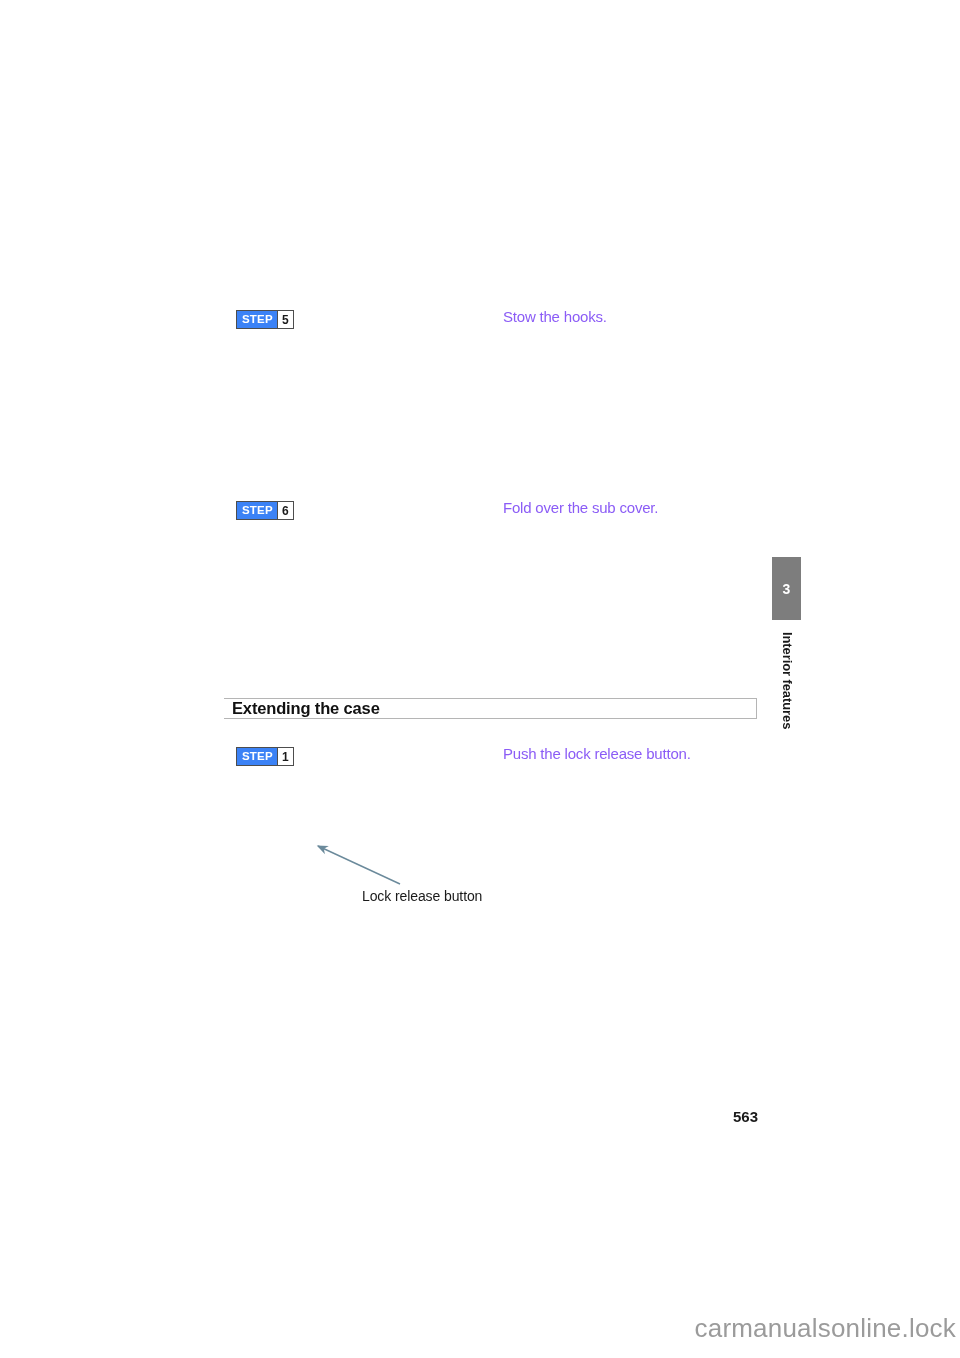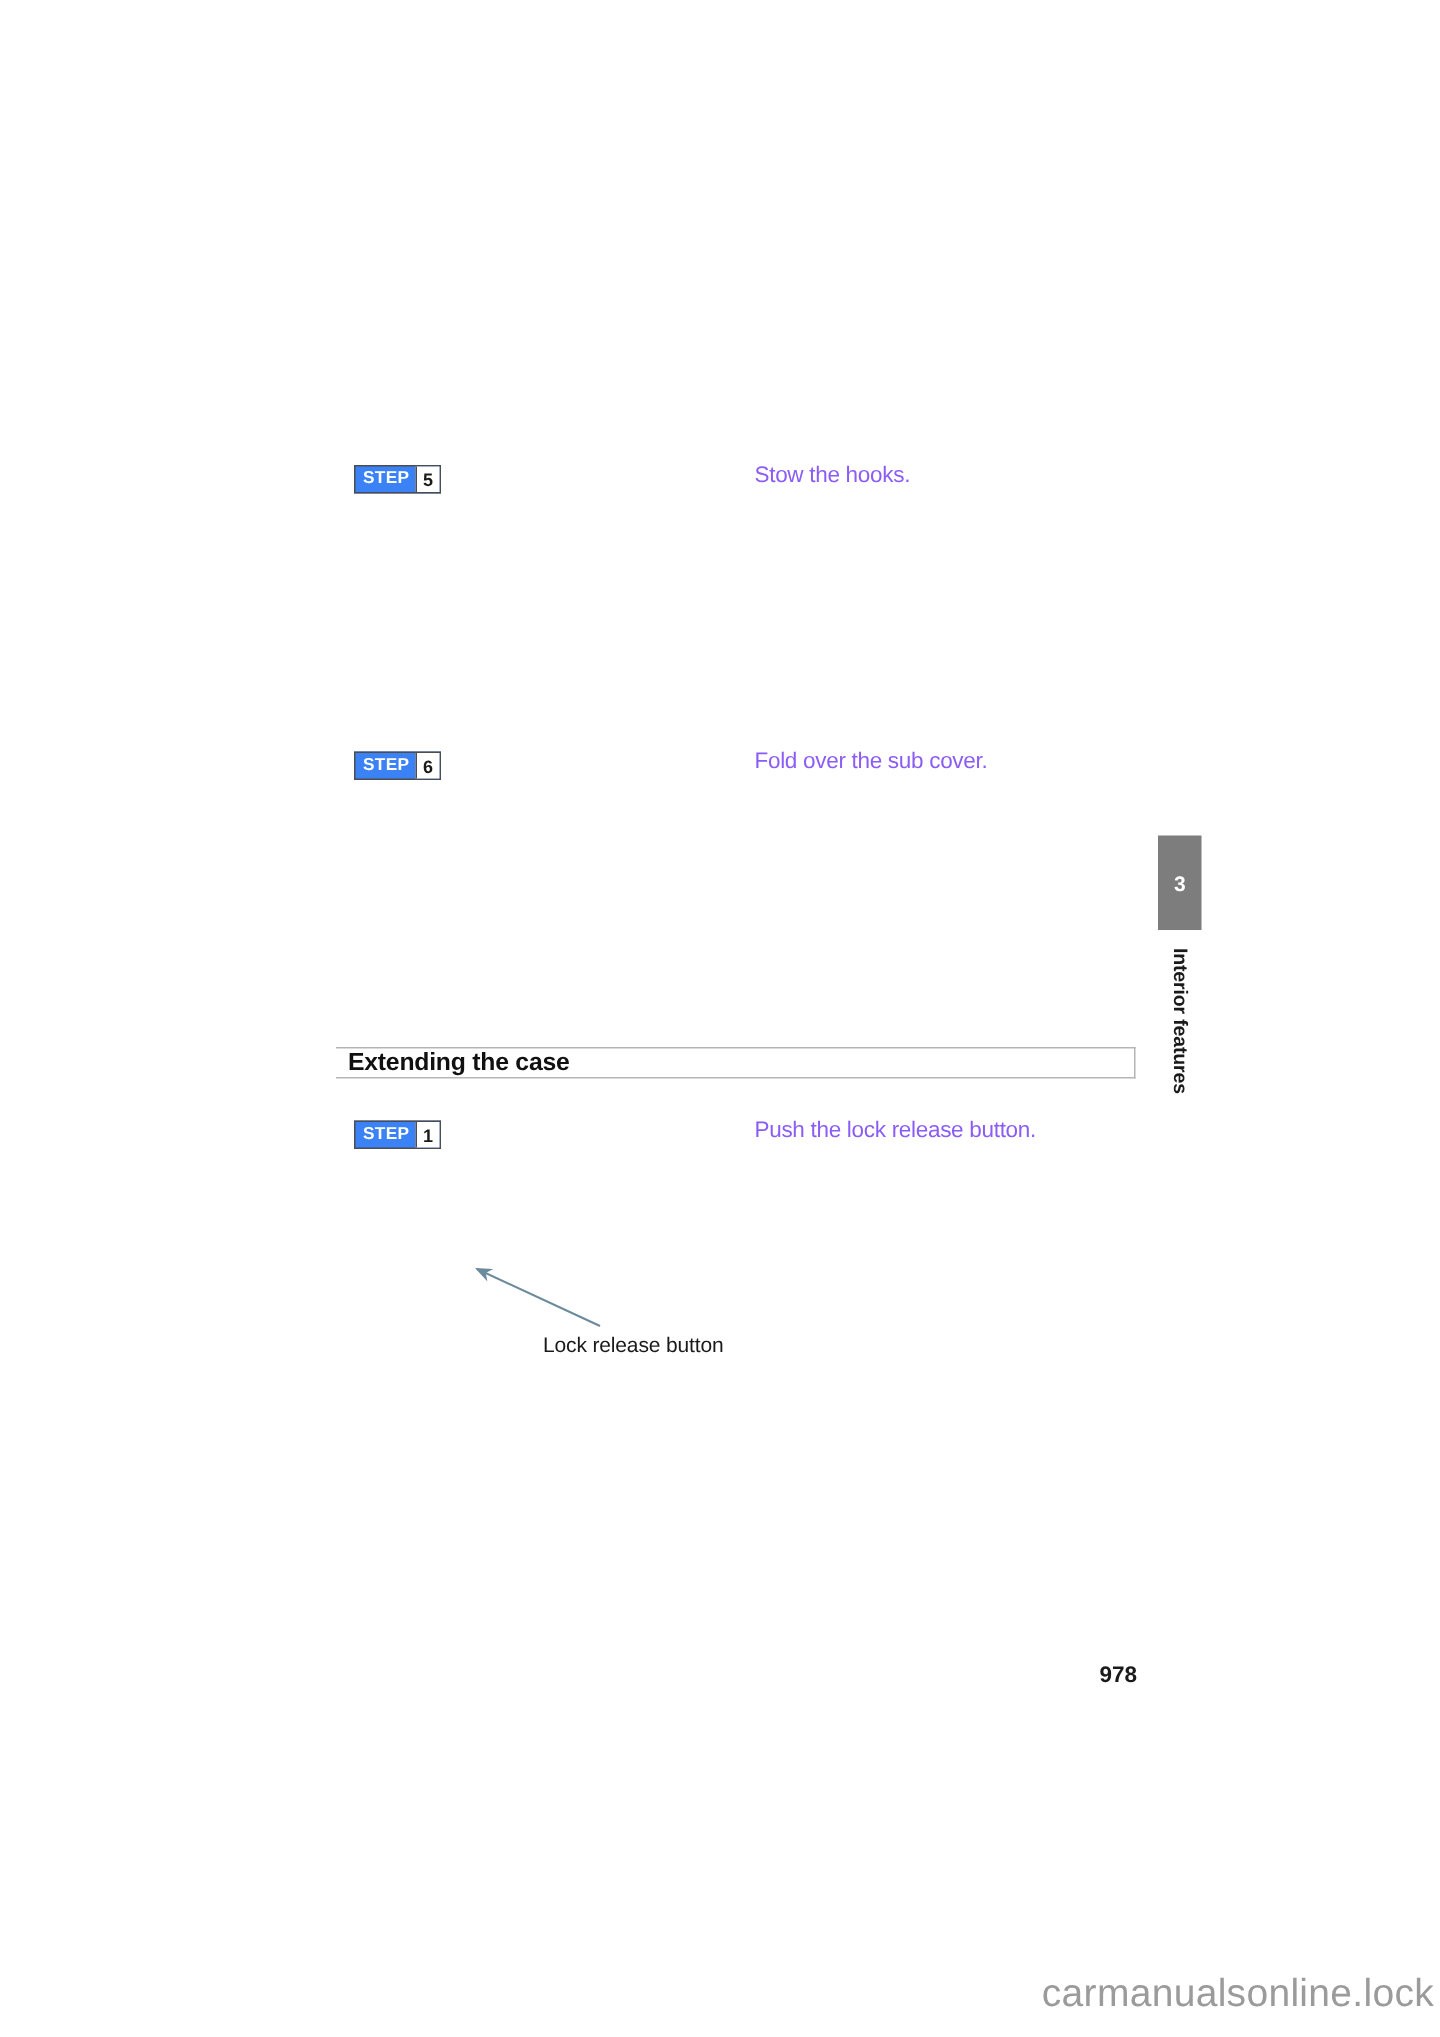--- a/index.html
+++ b/index.html
@@ -249,17 +249,17 @@
     </defs>
     <line x1="90" y1="44" x2="8" y2="6" stroke="#6b8a9b" stroke-width="1.4" marker-end="url(#cal-arrow)"></line>
   </svg>
   <div class="callout-label">Lock release button</div>
 
   <div class="chapter-tab">3</div>
   <div class="chapter-label">
     <span>Interior features</span>
   </div>
 
-  <div class="page-number">978</div>
+  <div class="page-number">563</div>
 
   <div class="watermark">carmanualsonline.lock</div>
 
 </div>
 
 </body></html>

